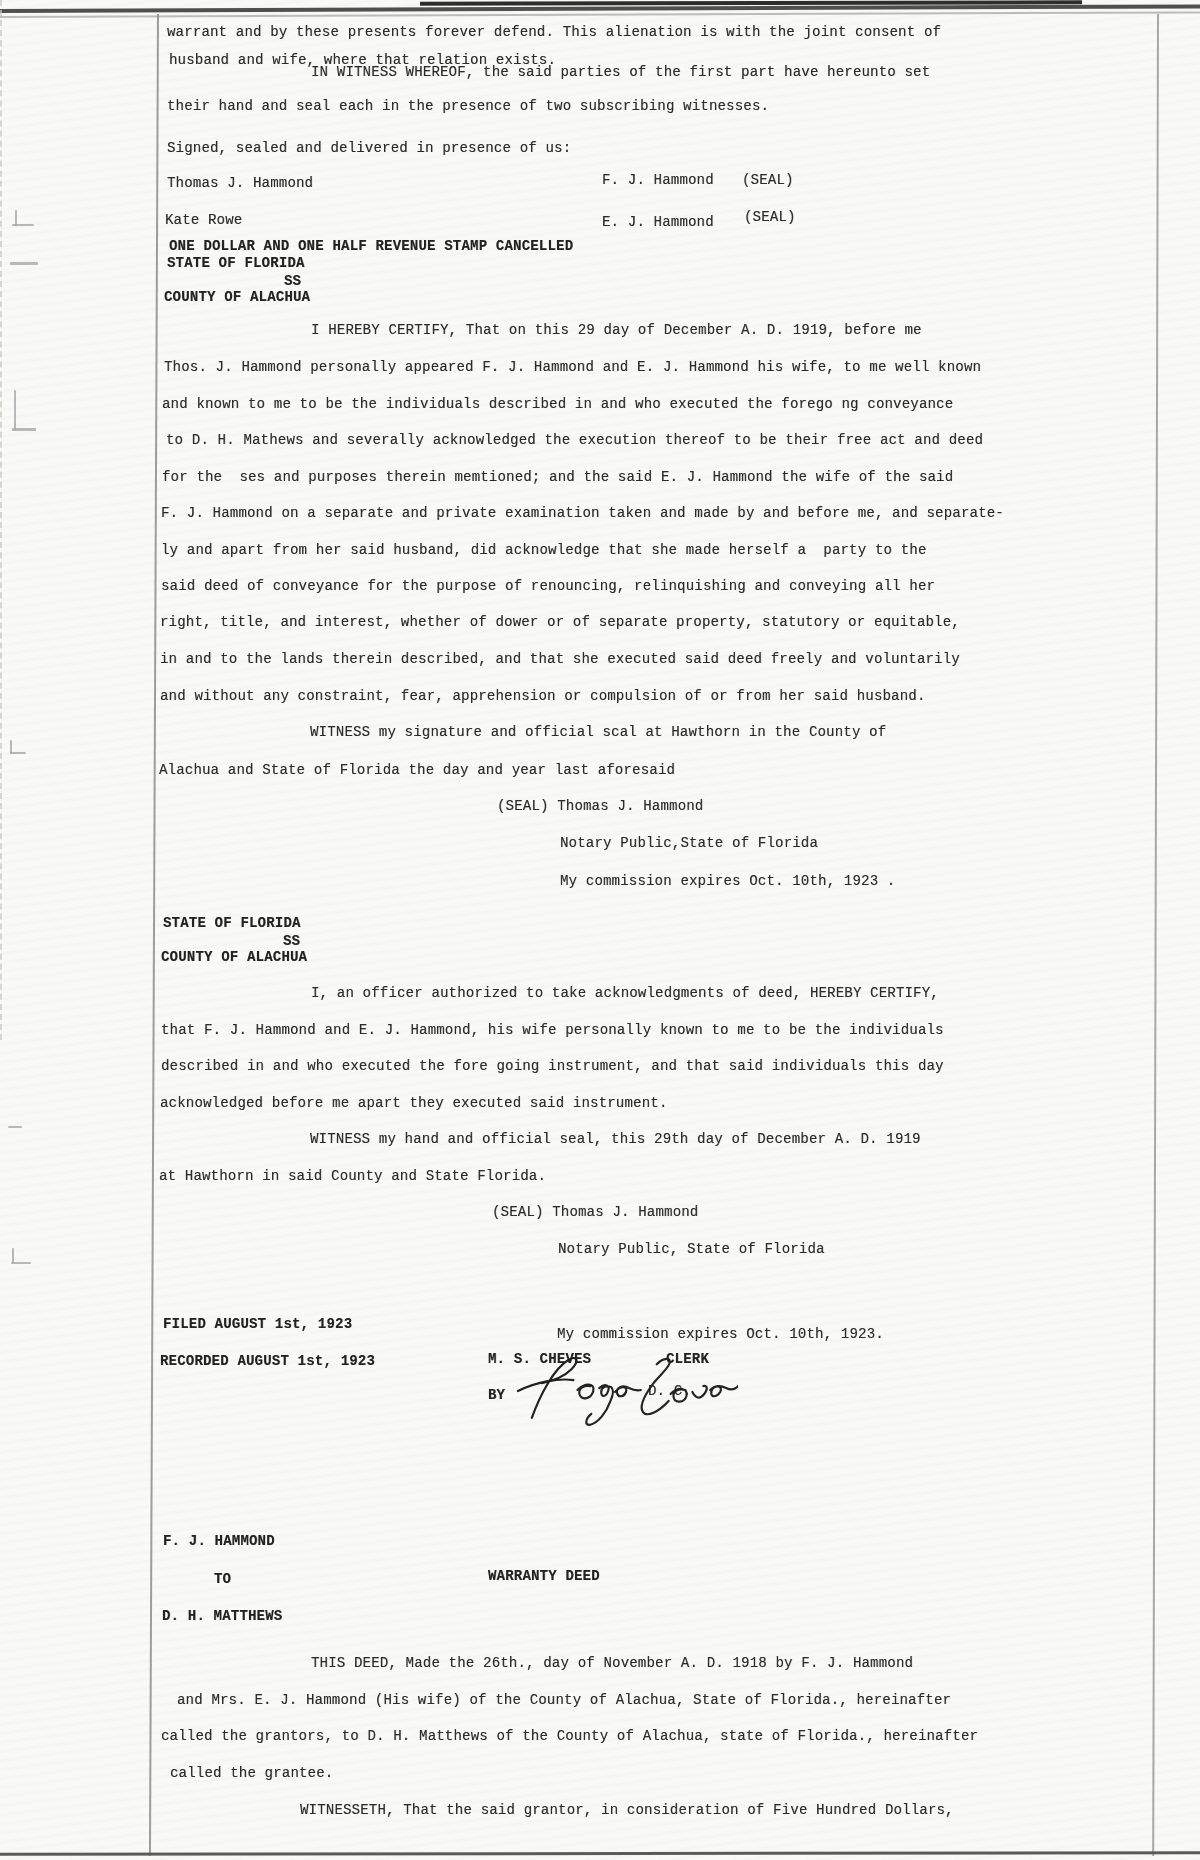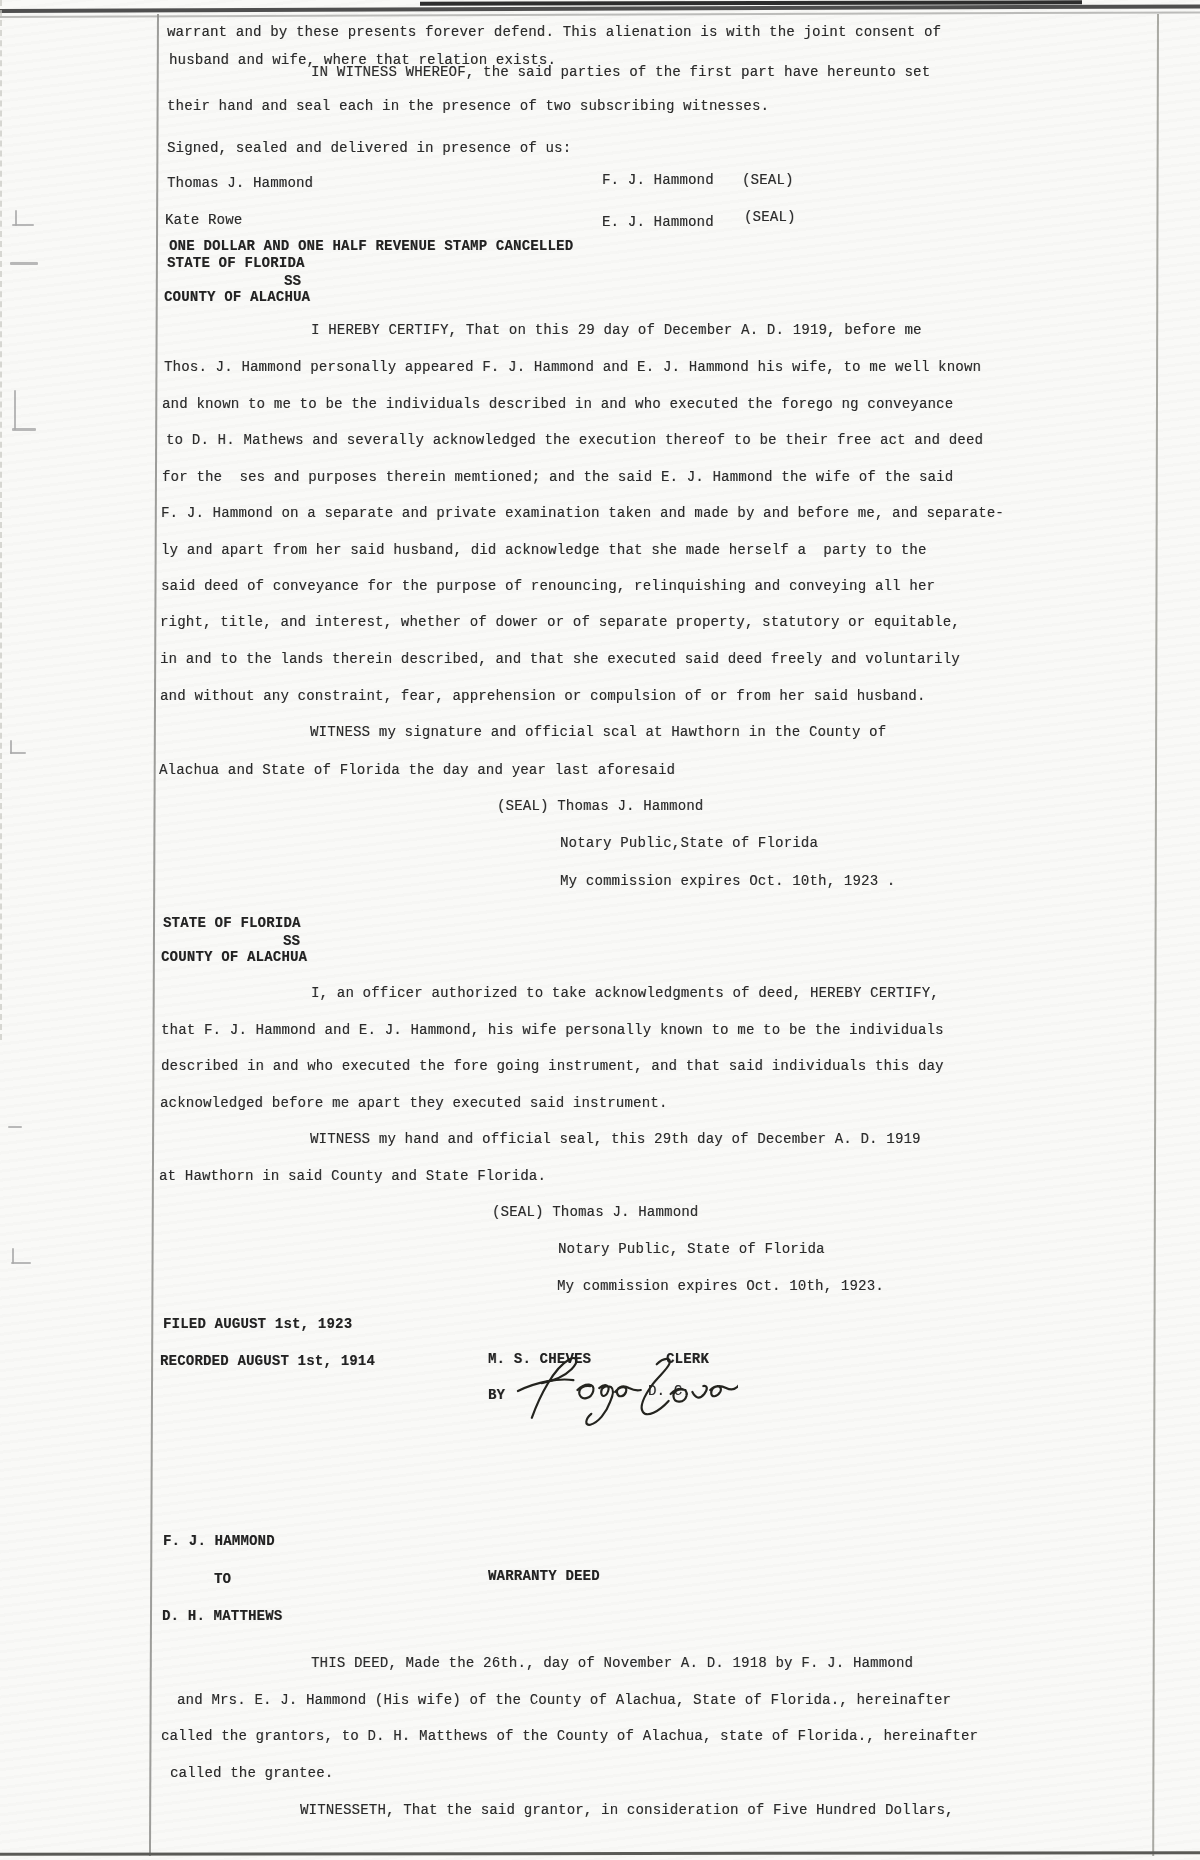--- a/index.html
+++ b/index.html
@@ -87,23 +87,23 @@
       <div class="typed b" style="left: 283px; top: 931px;">SS</div>
       <div class="typed b" style="left: 161px; top: 947px;">COUNTY OF ALACHUA</div>
       <div class="typed" style="left: 311px; top: 983px;">I, an officer authorized to take acknowledgments of deed, HEREBY CERTIFY,</div>
       <div class="typed" style="left: 161px; top: 1020px;">that F. J. Hammond and E. J. Hammond, his wife personally known to me to be the individuals</div>
       <div class="typed" style="left: 161px; top: 1056px;">described in and who executed the fore going instrument, and that said individuals this day</div>
       <div class="typed" style="left: 160px; top: 1093px;">acknowledged before me apart they executed said instrument.</div>
       <div class="typed" style="left: 310px; top: 1129px;">WITNESS my hand and official seal, this 29th day of December A. D. 1919</div>
       <div class="typed" style="left: 159px; top: 1166px;">at Hawthorn in said County and State Florida.</div>
       <div class="typed" style="left: 492px; top: 1202px;">(SEAL) Thomas J. Hammond</div>
       <div class="typed" style="left: 558px; top: 1239px;">Notary Public, State of Florida</div>
-      <div class="typed" style="left: 557px; top: 1276px;">My commission expires Oct. 10th, 1923.</div>
+      <div class="typed" style="left: 557px; top: 1324px;">My commission expires Oct. 10th, 1923.</div>
       <div class="typed b" style="left: 163px; top: 1314px;">FILED AUGUST 1st, 1923</div>
-      <div class="typed b" style="left: 160px; top: 1351px;">RECORDED AUGUST 1st, 1914</div>
+      <div class="typed b" style="left: 160px; top: 1351px;">RECORDED AUGUST 1st, 1923</div>
       <div class="typed b" style="left: 488px; top: 1349px;">M. S. CHEVES</div>
       <div class="typed b" style="left: 666px; top: 1349px;">CLERK</div>
       <div class="typed b" style="left: 488px; top: 1385px;">BY</div>
       <div class="typed" style="left: 648px; top: 1381px;">D. C.</div>
       <div class="typed b" style="left: 163px; top: 1531px;">F. J. HAMMOND</div>
       <div class="typed b" style="left: 214px; top: 1569px;">TO</div>
       <div class="typed b" style="left: 488px; top: 1566px;">WARRANTY DEED</div>
       <div class="typed b" style="left: 162px; top: 1606px;">D. H. MATTHEWS</div>
       <div class="typed" style="left: 311px; top: 1653px;">THIS DEED, Made the 26th., day of November A. D. 1918 by F. J. Hammond</div>
       <div class="typed" style="left: 161px; top: 1690px; margin-left: 16px;">and Mrs. E. J. Hammond (His wife) of the County of Alachua, State of Florida., hereinafter</div>

